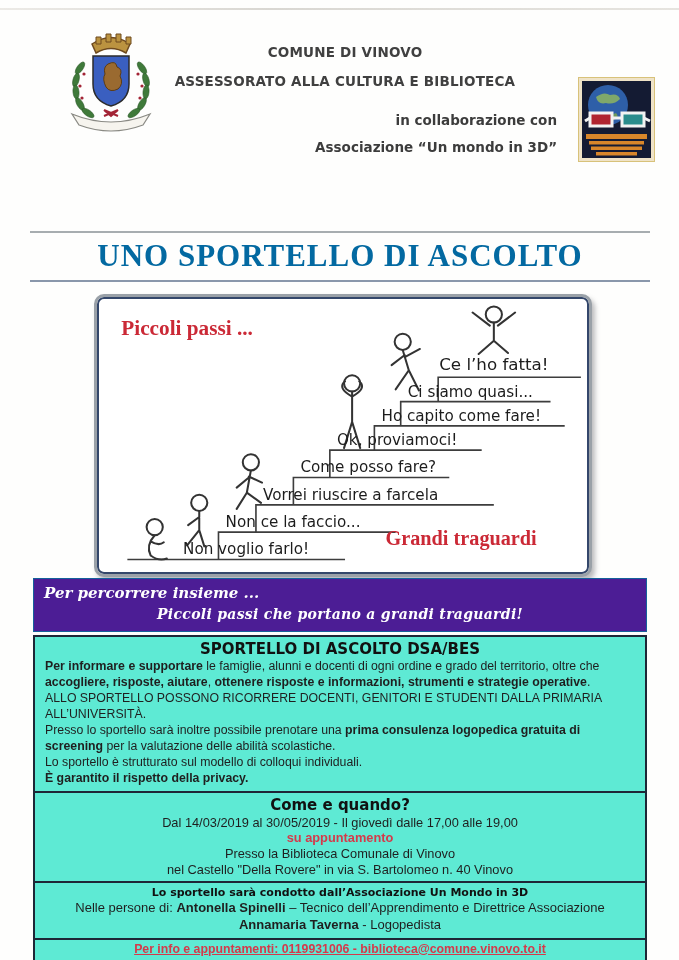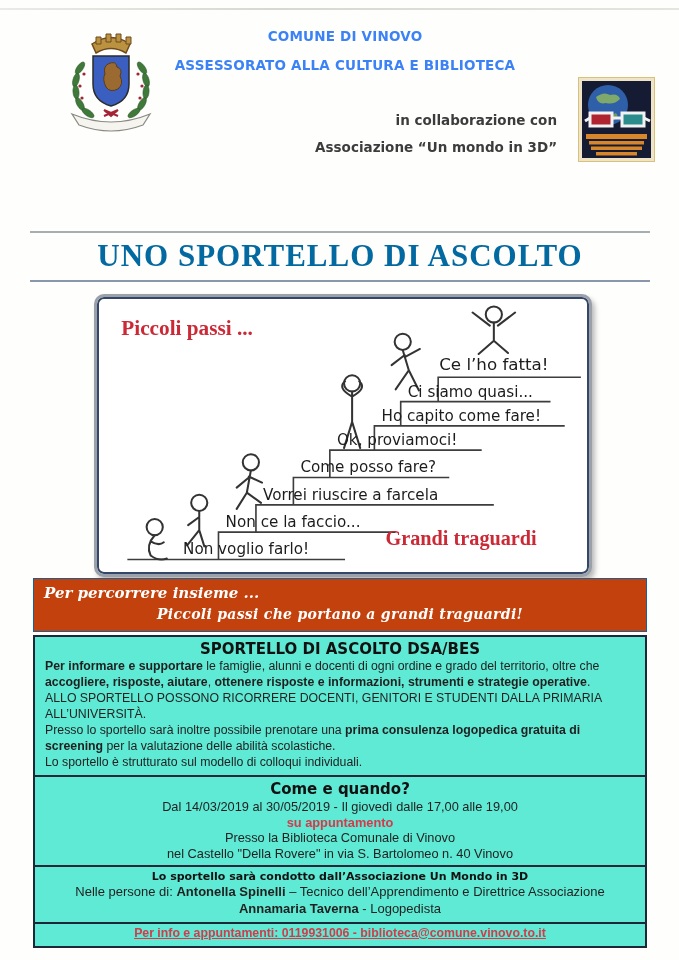--- a/index.html
+++ b/index.html
@@ -4,22 +4,22 @@
 <style>
   html,body { margin:0; padding:0; background:#ffffff; }
   .page { position:relative; width:679px; height:960px; background:#fefefd;
           font-family:"DejaVu Sans",sans-serif; overflow:hidden; color:#2e2e2e; }
 
   .scan-line { position:absolute; top:8px; left:0; width:679px; height:2px;
                background:linear-gradient(90deg,#eceae6,#d9d7d2 40%,#e6e4df); }
 
   
   .crest { position:absolute; left:56px; top:22px; width:110px; height:116px; }
-  .hdr-center { position:absolute; left:140px; top:28px; width:410px; text-align:center;
-                font-weight:bold; font-size:13.5px; color:#3b82f6; letter-spacing:.2px; }
+  .hdr-center { position:absolute; left:140px; top:44px; width:410px; text-align:center;
+                font-weight:bold; font-size:13.5px; color:#404040; letter-spacing:.2px; }
   .hdr-center .dept { margin-top:13px; }
   .collab { position:absolute; right:122px; top:112px; text-align:right;
             font-weight:bold; font-size:13.5px; color:#3c3c3c; }
   .collab .assoc { margin-top:11px; }
   .assoc-logo { position:absolute; left:578px; top:77px; width:77px; height:85px; }
 
   
   .title-band { position:absolute; left:30px; top:231px; width:620px; }
   .rule-top { height:2px; background:#a7adb0; }
   .rule-bottom { height:2px; background:#8a97ab; }
@@ -33,21 +33,21 @@
   .cartoon svg { display:block; width:100%; height:100%; }
   .step-label { font-family:"DejaVu Sans",sans-serif; font-size:15px; fill:#1c1c1c; }
   .step-label.top { font-size:16.5px; }
   .cartoon-red { font-family:"Liberation Serif",serif; font-weight:bold; fill:#cb2936; }
   .stairs { stroke:#3d3d3d; stroke-width:1.6; fill:none; }
   .figure { stroke:#333; stroke-width:2; fill:none; stroke-linecap:round; }
   .figure-head { fill:#fff; stroke:#333; stroke-width:2; }
 
   
   .stack { position:absolute; left:33px; top:578px; width:614px; }
-  .banner { box-sizing:border-box; background:#c2410c; border:1px solid #15619c; color:#fff;
+  .banner { box-sizing:border-box; background:#4c1d95; border:1px solid #15619c; color:#fff;
             padding:5px 10px 9px; font-family:"DejaVu Serif",serif; font-style:italic;
             font-weight:bold; }
   .banner .intro { font-size:15px; }
   .banner .slogan { font-size:14px; text-align:center; margin-top:4px; letter-spacing:.3px; }
 
   .box { box-sizing:border-box; border:2px solid #1e2737; background:#5eead4;
          padding:2px 10px 4px; color:#1f1f1f; }
   .box + .box { margin-top:-2px; }
   .box.first { margin-top:3px; }
   .box h3 { margin:1px 0 1px; text-align:center; font-size:15px; color:#111; }
@@ -199,20 +199,21 @@
       <div class="intro">Per percorrere insieme ...</div>
       <div class="slogan">Piccoli passi che portano a grandi traguardi!</div>
     </div>
 
     <div class="box first">
       <h3>SPORTELLO DI ASCOLTO DSA/BES</h3>
       <p><b>Per informare e supportare</b><span> le famiglie, alunni e docenti di ogni ordine e grado del territorio, oltre che </span><b>accogliere, risposte, aiutare</b><span>, </span><b>ottenere risposte e informazioni, strumenti e strategie operative</b><span>.</span></p>
       <p><span>ALLO SPORTELLO POSSONO RICORRERE DOCENTI, GENITORI E STUDENTI DALLA PRIMARIA ALL’UNIVERSITÀ.</span></p>
       <p><span>Presso lo sportello sarà inoltre possibile prenotare una </span><b>prima consulenza logopedica gratuita di screening</b><span> per la valutazione delle abilità scolastiche.</span></p>
       <p><span>Lo sportello è strutturato sul modello di colloqui individuali.</span></p>
+      <p><b>È garantito il rispetto della privacy.</b></p>
     </div>
 
     <div class="box sched">
       <h3>Come e quando?</h3>
       <p>Dal 14/03/2019 al 30/05/2019 - Il giovedì dalle 17,00 alle 19,00</p>
       <p class="red-bold">su appuntamento</p>
       <p>Presso la Biblioteca Comunale di Vinovo</p>
       <p>nel Castello "Della Rovere" in via S. Bartolomeo n. 40 Vinovo</p>
     </div>
 

